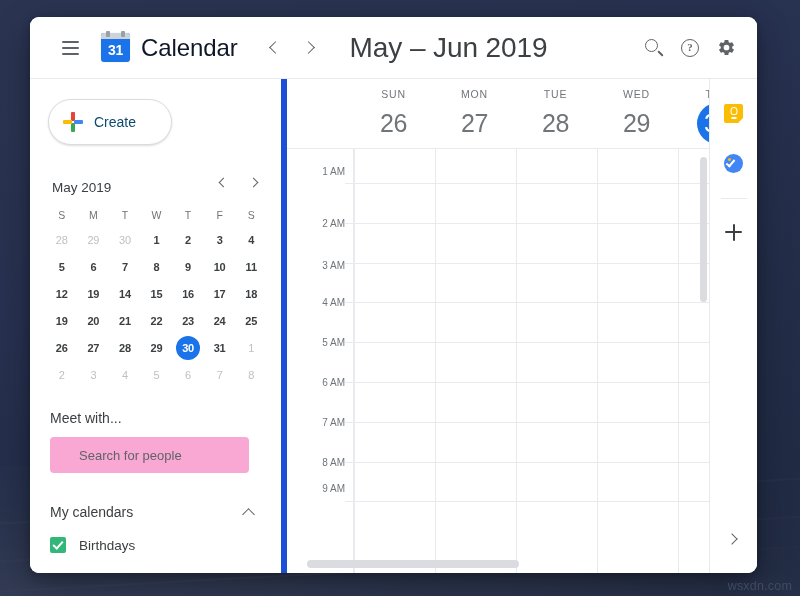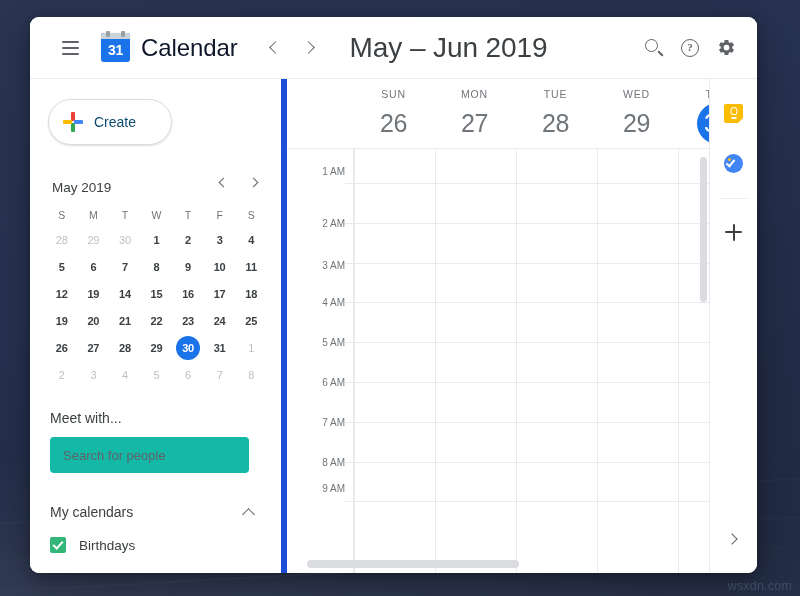--- a/index.html
+++ b/index.html
@@ -283,24 +283,24 @@
 
   
   #meet-section { margin: 22px 16px 0 20px; }
   .side-head {
     font-size: 14px; color: #3c4043; font-weight: 400;
   }
   #meet-search {
     margin-top: 11px;
     height: 36px;
     width: 199px;
-    background: #14b8a6;
+    background: #f9a8d4;
     border: none;
     border-radius: 4px;
-    padding: 0 13px;
+    padding: 0 29px;
     font-size: 13px;
     color: #3c4043;
     font-family: inherit;
     outline: none;
   }
   #meet-search::placeholder { color: #5f6368; }
 
   
   #mycal-section { margin: 26px 16px 0 20px; }
   #mycal-head {

